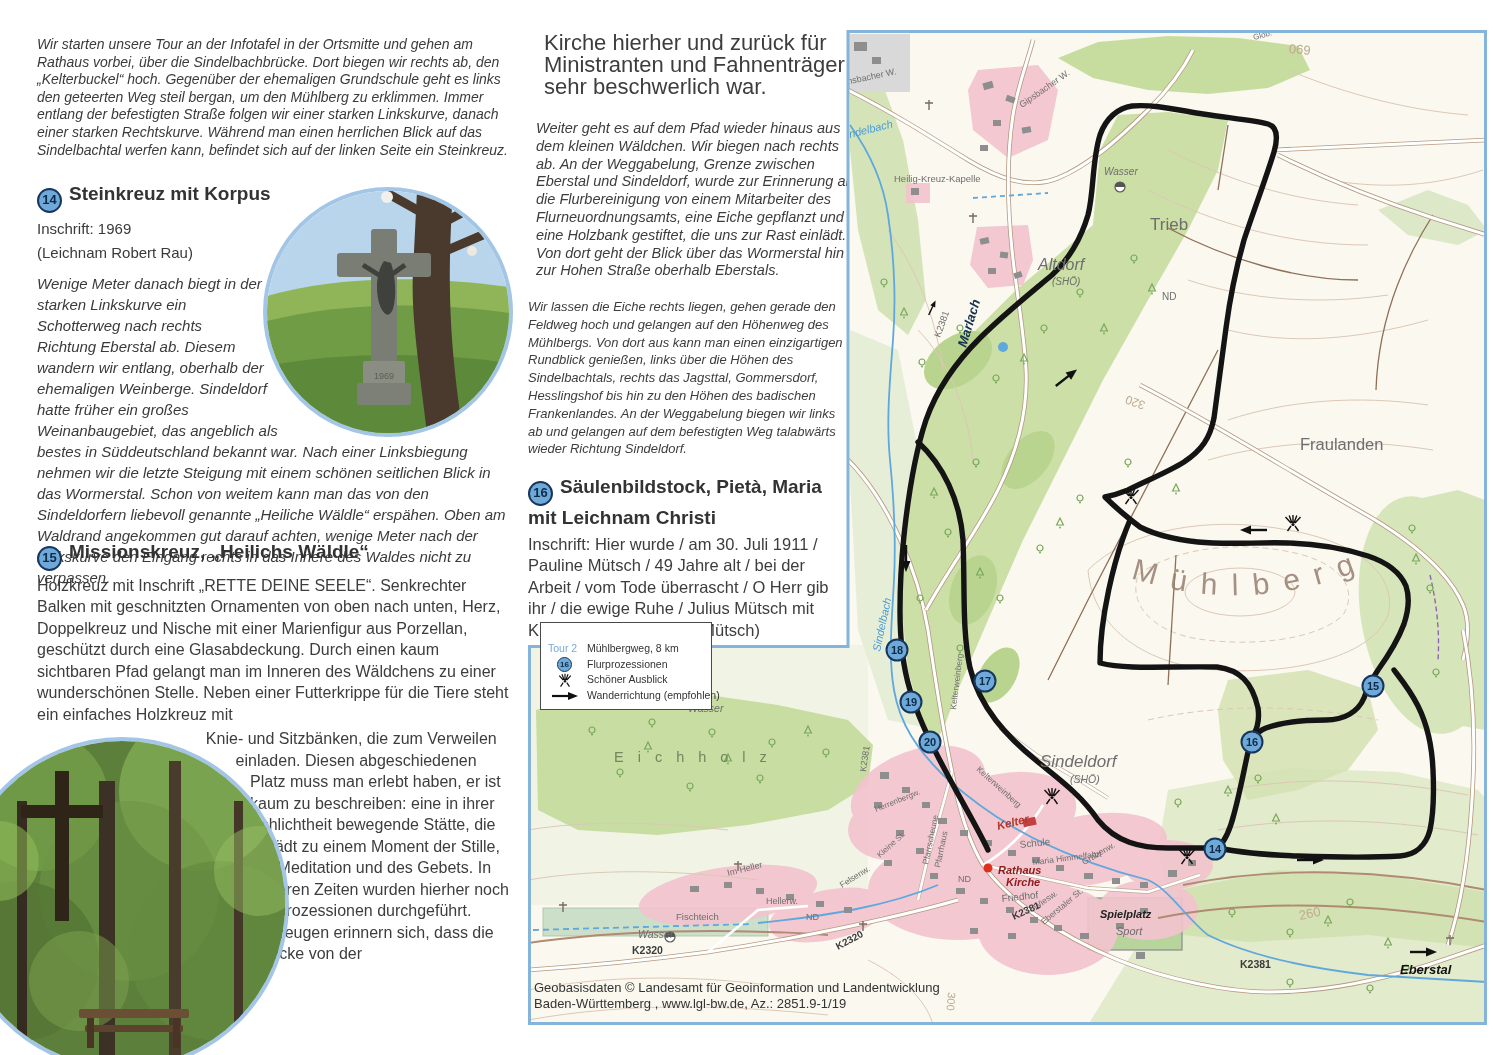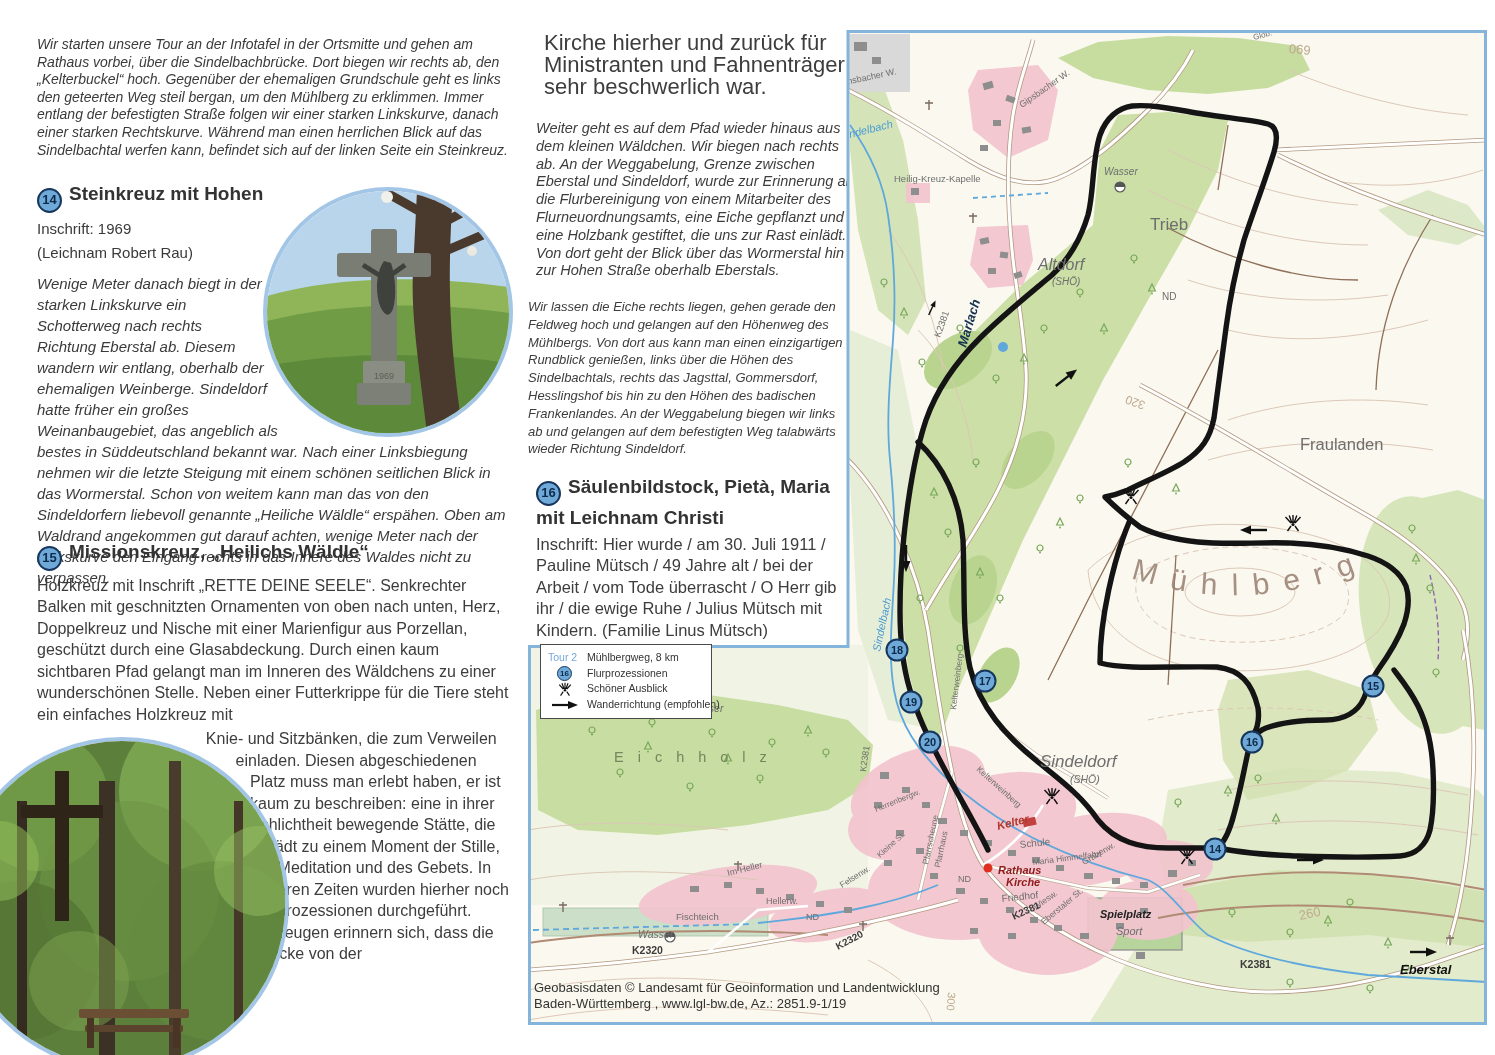--- a/index.html
+++ b/index.html
@@ -24,21 +24,21 @@
              border:2.5px solid var(--marker-ring);color:#0d2a4a;font-weight:bold;font-size:13px;
              align-items:center;justify-content:center;margin-right:7px;vertical-align:-4px;}
   .inschrift{font-size:15px;line-height:24px;color:#3a3a3a;}
   .body15{font-size:16px;line-height:21.5px;margin-top:2px;}
   .ital14{font-style:italic;font-size:15px;line-height:21px;color:#3a3a3a;margin-top:8px;}
   .floatR{float:right;width:250px;height:252px;shape-outside:circle(130px at 125px 128px);margin-right:-3px;}
   .floatL{float:left;width:250px;height:290px;shape-outside:circle(176px at 81px 174px);margin-left:-37px;}
   #col2 .p1{position:absolute;top:32px;left:16px;width:318px;font-size:22px;line-height:22px;}
   #col2 .p2{position:absolute;top:120px;left:0;width:318px;font-style:italic;font-size:14.5px;line-height:17.8px;margin-left:8px;}
   #col2 .p3{position:absolute;top:298px;left:0;width:318px;font-style:italic;font-size:13px;line-height:17.8px;}
-  #col2 .sec16{position:absolute;top:475px;left:8px;width:318px;}
+  #col2 .sec16{position:absolute;top:475px;left:0;width:318px;}
   #col2 .sec16 .body16{font-size:16.5px;line-height:21.5px;margin-top:3px;}
   
   .photo{position:absolute;border-radius:50%;border:4px solid #a3c6e6;overflow:hidden;box-sizing:border-box;}
   #photo1{left:263px;top:187px;width:250px;height:250px;}
   #photo2{left:-45px;top:737px;width:334px;height:334px;}
   
   #mapsvg{position:absolute;left:528px;top:30px;}
   .roadc{fill:none;stroke:#b49a82;stroke-width:4.6;}
   .roadf{fill:none;stroke:#ffffff;stroke-width:3;}
   .street{fill:none;stroke:#ffffff;stroke-width:2.6;}
@@ -49,42 +49,42 @@
   .water{fill:none;stroke:var(--water-blue);stroke-width:1.8;}
   .route{fill:none;stroke:var(--route-black);stroke-width:5.4;stroke-linejoin:round;stroke-linecap:round;}
   .mlabel{fill:#6e6e6e;font-family:"Liberation Sans",sans-serif;}
   .mital{font-style:italic;}
   .mblue{fill:#4b9cd3;}
   .mtan{fill:#bfa98f;}
   .mk{fill:#3c3c3c;font-weight:bold;}
   .marker circle{fill:var(--marker-fill);stroke:var(--marker-ring);stroke-width:2;}
   .marker text{fill:#0d2a4a;font-weight:bold;font-size:11px;text-anchor:middle;font-family:"Liberation Sans",sans-serif;}
   
-  #legend{position:absolute;left:540px;top:644px;width:172px;background:#ffffff;border:1px solid #4a4a4a;
-          padding:5px 6px 5px 7px;box-sizing:border-box;font-size:10.5px;color:#333;line-height:15.5px;}
+  #legend{position:absolute;left:540px;top:622px;width:172px;background:#ffffff;border:1px solid #4a4a4a;
+          padding:18px 6px 5px 7px;box-sizing:border-box;font-size:10.5px;color:#333;line-height:15.5px;}
   #legend .row{display:flex;align-items:center;gap:6px;white-space:nowrap;}
   #legend .tourtag{color:var(--tour-blue);min-width:33px;}
   #legend .minimarker{display:inline-flex;width:13px;height:13px;border-radius:50%;background:var(--marker-fill);
           border:1.5px solid var(--marker-ring);color:#0d2a4a;font-weight:bold;font-size:8px;
           align-items:center;justify-content:center;}
   #attribution{position:absolute;left:534px;top:980px;font-size:13px;font-weight:normal;color:#333;line-height:16px;
           text-shadow:0 0 3px #f6f4ea,0 0 3px #f6f4ea;}
 </style>
 </head>
 <body>
 
 <div id="page">
 
   <div id="col1" class="col">
     <p class="intro">Wir starten unsere Tour an der Infotafel in der Ortsmitte und gehen am Rathaus vorbei, über die Sindelbachbrücke. Dort biegen wir rechts ab, den „Kelterbuckel“ hoch. Gegenüber der ehemaligen Grundschule geht es links den geteerten Weg steil bergan, um den Mühlberg zu erklimmen. Immer entlang der befestigten Straße folgen wir einer starken Linkskurve, danach einer starken Rechtskurve. Während man einen herrlichen Blick auf das Sindelbachtal werfen kann, befindet sich auf der linken Seite ein Steinkreuz.</p>
 
     <div class="sec14">
       <div class="floatR"></div>
       <div class="heading">
-        <span class="numcircle">14</span><span>Steinkreuz mit Hohen</span>
+        <span class="numcircle">14</span><span>Steinkreuz mit Korpus</span>
       </div>
       <div class="inschrift">Inschrift: 1969</div>
       <div class="inschrift">(Leichnam Robert Rau)</div>
       <p class="ital14">Wenige Meter danach biegt in der starken Linkskurve ein Schotterweg nach rechts Richtung Eberstal ab. Diesem wandern wir entlang, oberhalb der ehemaligen Weinberge. Sindeldorf hatte früher ein großes Weinanbaugebiet, das angeblich als bestes in Süddeutschland bekannt war. Nach einer Linksbiegung nehmen wir die letzte Steigung mit einem schönen seitlichen Blick in das Wormerstal. Schon von weitem kann man das von den Sindeldorfern liebevoll genannte „Heiliche Wäldle“ erspähen. Oben am Waldrand angekommen gut darauf achten, wenige Meter nach der Linkskurve den Eingang rechts in das Innere des Waldes nicht zu verpassen.</p>
     </div>
 
     <div class="sec15">
       <div class="heading">
         <span class="numcircle">15</span><span>Missionskreuz, „Heilichs Wäldle“</span>
       </div>

